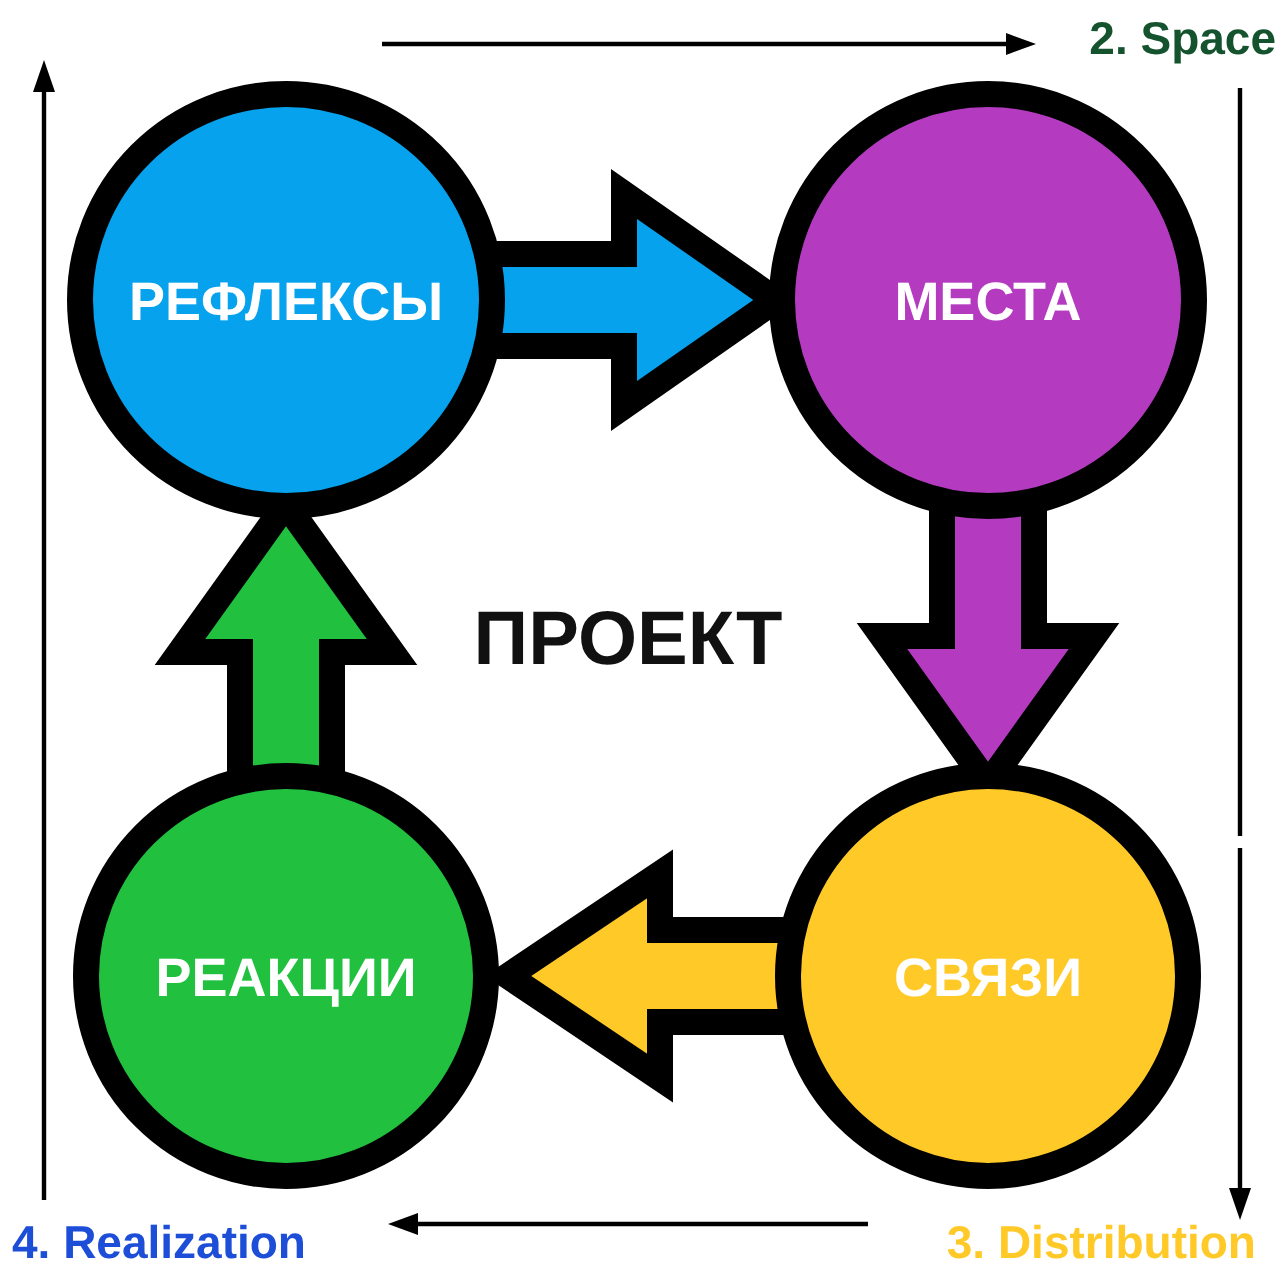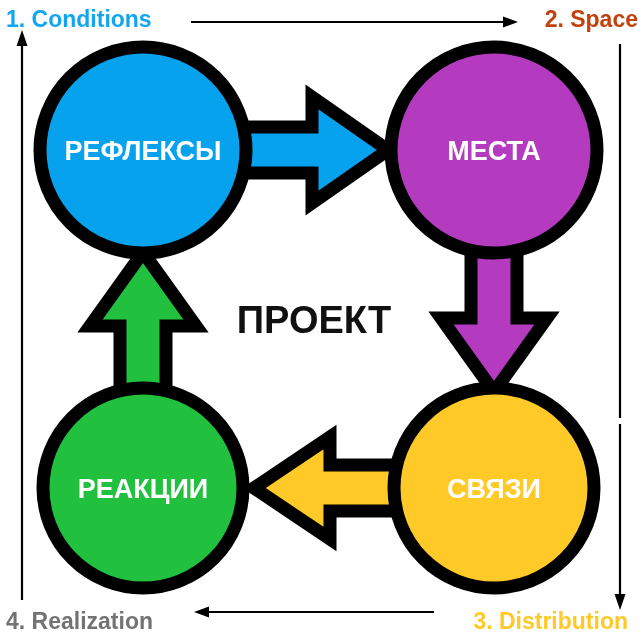--- a/index.html
+++ b/index.html
@@ -29,23 +29,23 @@
   .corner-label {
     position: absolute;
     font-family: "Liberation Sans", sans-serif;
     font-weight: bold;
     font-size: 23px;
     letter-spacing: 0px;
     white-space: nowrap;
     line-height: 1;
   }
   #label-conditions { left: 6px;  top: 8px;  color: #12A5F0; }
-  #label-space      { right: 4px; top: 8px;  color: #c2410c; text-align: center; }
+  #label-space      { right: 4px; top: 8px;  color: #14532d; text-align: center; }
   #label-distribution { right: 14px; bottom: 9px; color: #FFC927; text-align: right; }
-  #label-realization  { left: 6px;  bottom: 9px; color: #737373; margin-top: 16px; }
+  #label-realization  { left: 6px;  bottom: 9px; color: #1d4ed8; margin-top: 16px; }
 
   .node-text {
     font-family: "Liberation Sans", sans-serif;
     font-weight: bold;
     fill: #ffffff;
     text-anchor: middle;
     dominant-baseline: central;
   }
   #center-text {
     font-family: "Liberation Sans", sans-serif;
@@ -120,21 +120,20 @@
 
     <g>
       <circle cx="143" cy="488" r="100" fill="#21C13F" stroke="#000000" stroke-width="13"></circle>
       <text class="node-text" x="143" y="489" font-size="27">РЕАКЦИИ</text>
     </g>
 
     <text id="center-text" x="314" y="320">ПРОЕКТ</text>
 
   </svg>
 
-  <div class="corner-label" id="label-conditions">1. Conditions</div>
 
   <div class="corner-label" id="label-space">2. Space</div>
 
   <div class="corner-label" id="label-distribution">3. Distribution</div>
 
   <div class="corner-label" id="label-realization">4. Realization</div>
 
 </div>
 
 </body></html>

